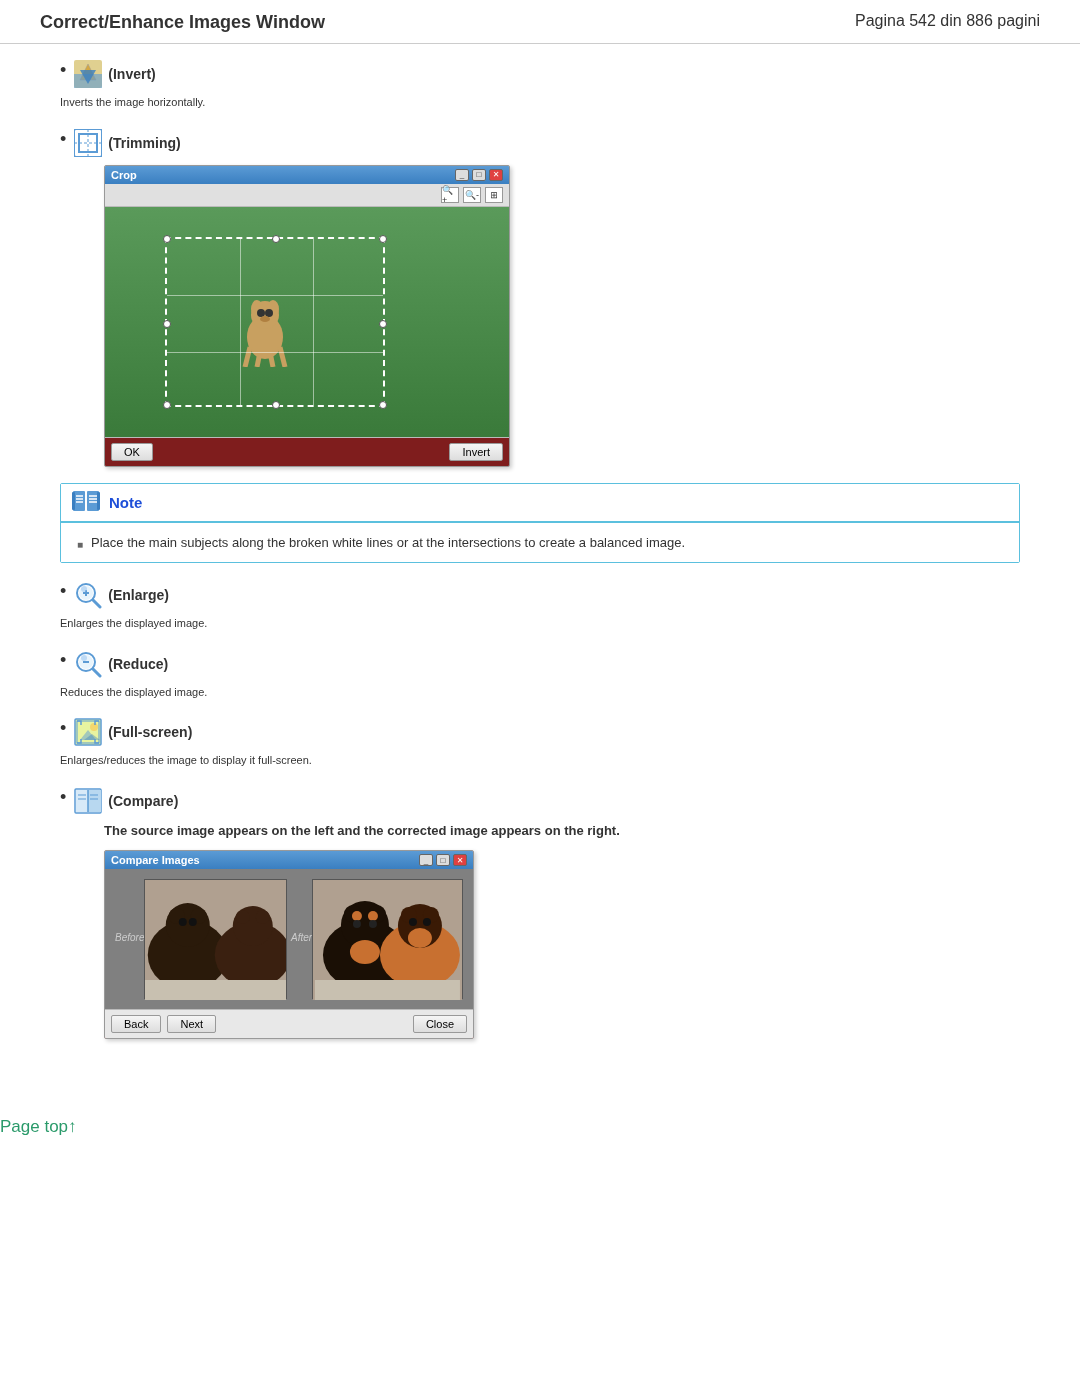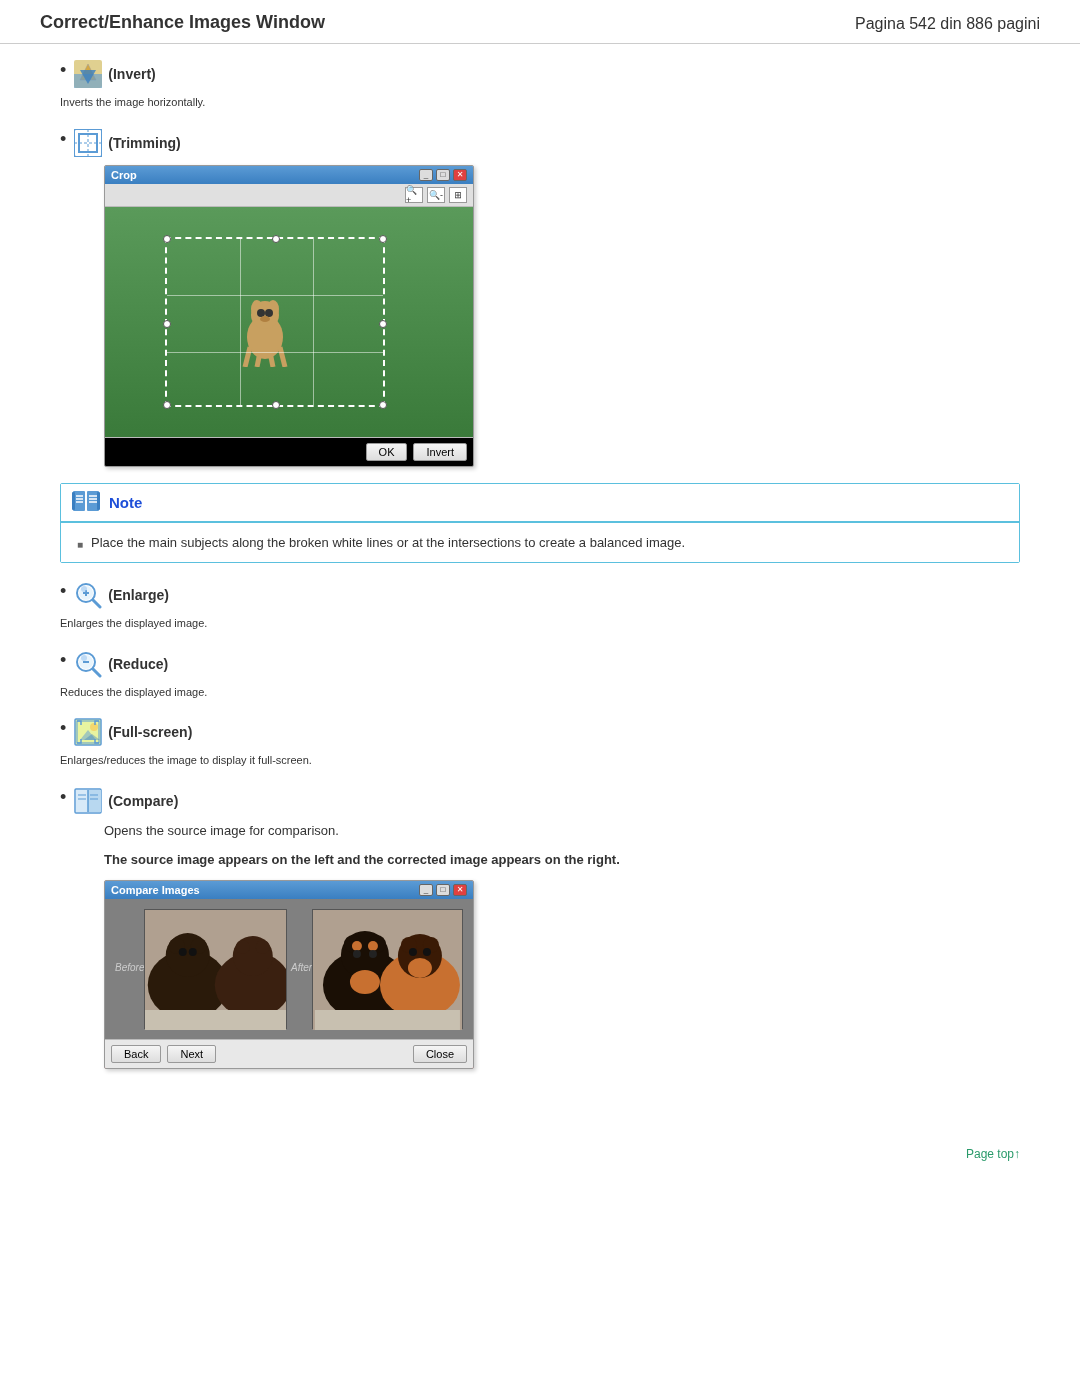--- a/index.html
+++ b/index.html
@@ -8,21 +8,21 @@
       font-size: 14px;
       color: #333;
       background: #fff;
       width: 1080px;
       min-height: 1397px;
       padding: 0;
     }
     .page-header {
       display: flex;
       justify-content: space-between;
-      align-items: flex-end;
+      align-items: flex-start;
       padding: 12px 40px 10px 40px;
       border-bottom: 1px solid #ccc;
       margin-bottom: 16px;
     }
     .header-title {
       font-size: 18px;
       font-weight: bold;
       color: #333;
     }
     .header-page {
@@ -104,21 +104,21 @@
       font-size: 10px;
       margin-top: 4px;
     }
     
     .screenshot-container {
       margin-left: 44px;
       margin-top: 8px;
       margin-bottom: 16px;
     }
     .screenshot-crop {
-      width: 370px;
+      width: 406px;
       border: 1px solid #999;
       background: #c8c8c8;
       border-radius: 2px;
       overflow: hidden;
       box-shadow: 2px 2px 4px rgba(0,0,0,0.2);
     }
     .screenshot-titlebar {
       background: linear-gradient(to bottom, #5b9bd5 0%, #3a7fc1 100%);
       padding: 3px 6px;
       display: flex;
@@ -189,24 +189,24 @@
       height: 16px;
       background: #fff;
       border: 1px solid #999;
       font-size: 9px;
       display: flex;
       align-items: center;
       justify-content: center;
       cursor: pointer;
     }
     .screenshot-footer {
-      background: #000000;
+      background: #7f1d1d;
       padding: 5px 6px;
       display: flex;
-      justify-content: flex-end;
+      justify-content: space-between;
       gap: 6px;
       border-top: 1px solid #bbb;
     }
     .mini-btn {
       background: linear-gradient(to bottom, #f5f5f5, #ddd);
       border: 1px solid #999;
       border-radius: 2px;
       padding: 2px 12px;
       font-size: 11px;
       cursor: pointer;
@@ -262,24 +262,23 @@
       display: flex;
       justify-content: space-between;
       border-top: 1px solid #bbb;
     }
     .compare-left-btns {
       display: flex;
       gap: 6px;
     }
     
     .page-top-link {
-      text-align: right;
       padding: 20px 60px 20px 0;
       color: #2a9a6a;
-      font-size: 12px;
+      font-size: 17px;
     }
     .page-top-link a {
       color: #2a9a6a;
       text-decoration: none;
     }
   </style>
 </head>
 <body>
 
 <div class="page-header">
@@ -474,21 +473,20 @@
           <line x1="14" y1="3" x2="14" y2="25" stroke="#5b9bd5" stroke-width="1.5"></line>
 
           <line x1="4" y1="8" x2="12" y2="8" stroke="#5b9bd5" stroke-width="1"></line>
           <line x1="4" y1="12" x2="12" y2="12" stroke="#5b9bd5" stroke-width="1"></line>
           <line x1="16" y1="8" x2="24" y2="8" stroke="#5b9bd5" stroke-width="1"></line>
           <line x1="16" y1="12" x2="24" y2="12" stroke="#5b9bd5" stroke-width="1"></line>
         </svg>
       </div>
       <span class="bullet-label">(Compare)</span>
     </div>
-    <div class="bullet-desc" style="margin-left:44px;margin-top:4px;font-size:13px;line-height:1.5;">Opens the source image for comparison.</div>
     <div class="bullet-desc" style="margin-left:44px;margin-top:2px;font-size:13px;line-height:1.5;font-weight:bold;">The source image appears on the left and the corrected image appears on the right.</div>
 
     <div class="screenshot-container">
       <div class="screenshot-compare">
         <div class="screenshot-titlebar">
           <span class="screenshot-titlebar-text">Compare Images</span>
           <div class="screenshot-controls">
             <div class="win-btn">_</div>
             <div class="win-btn">□</div>
             <div class="win-btn" style="background:#e04040;color:white;">✕</div>

